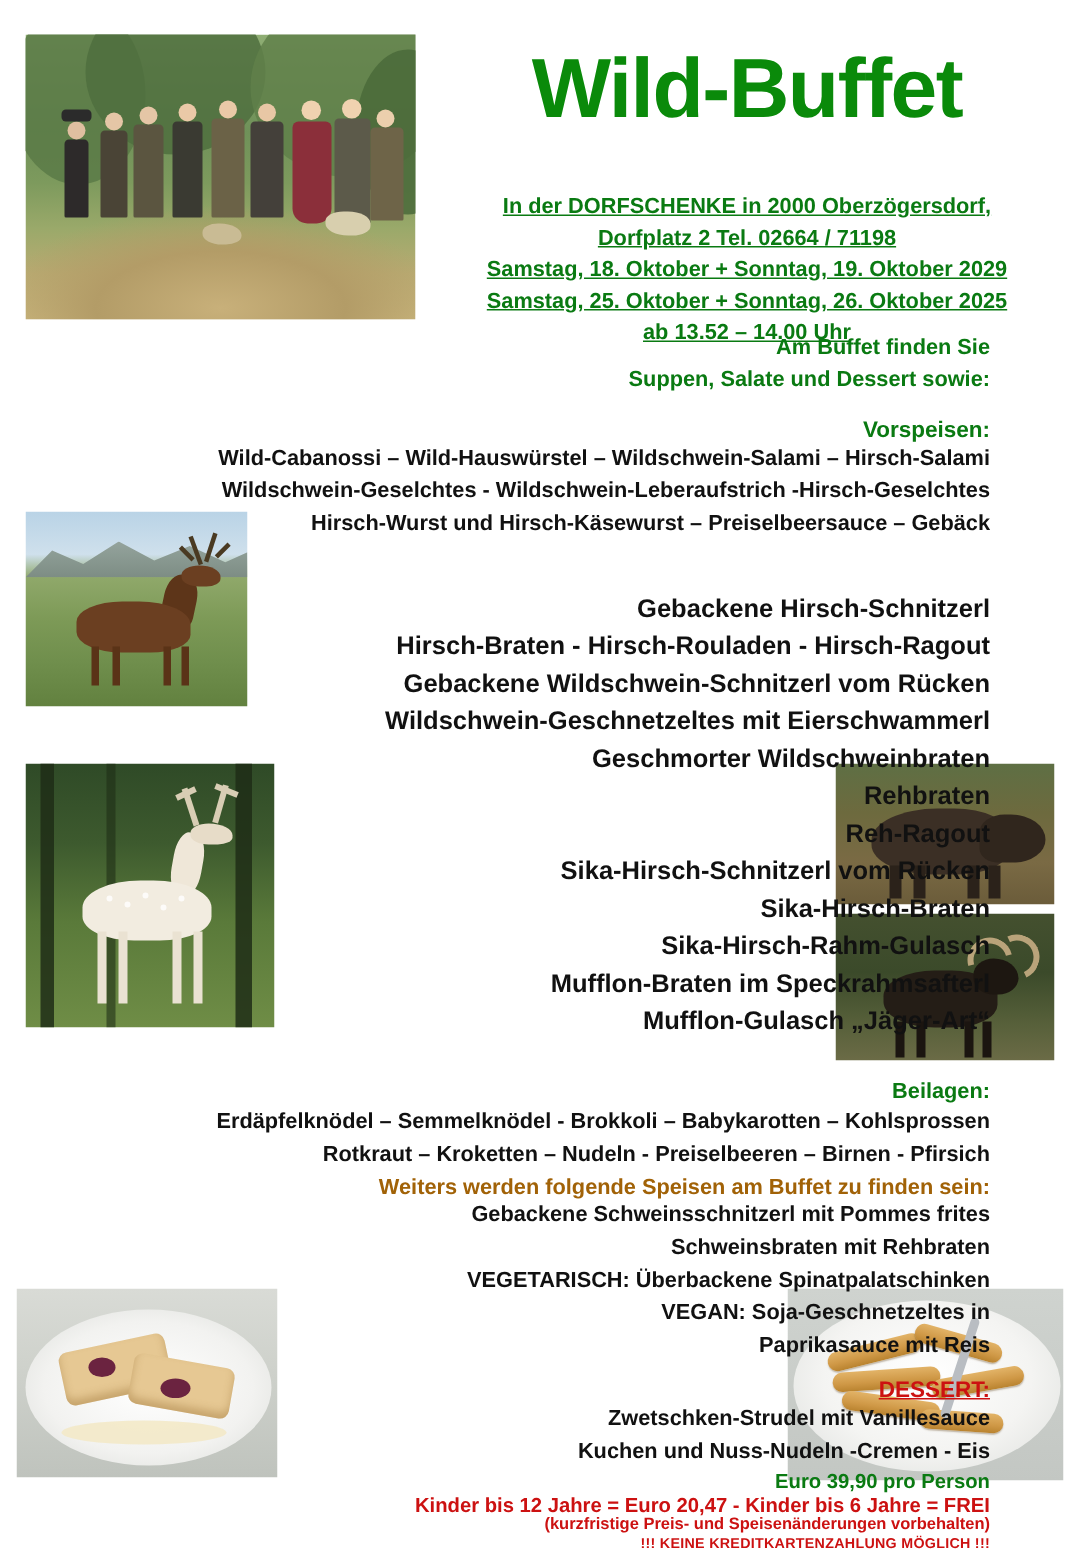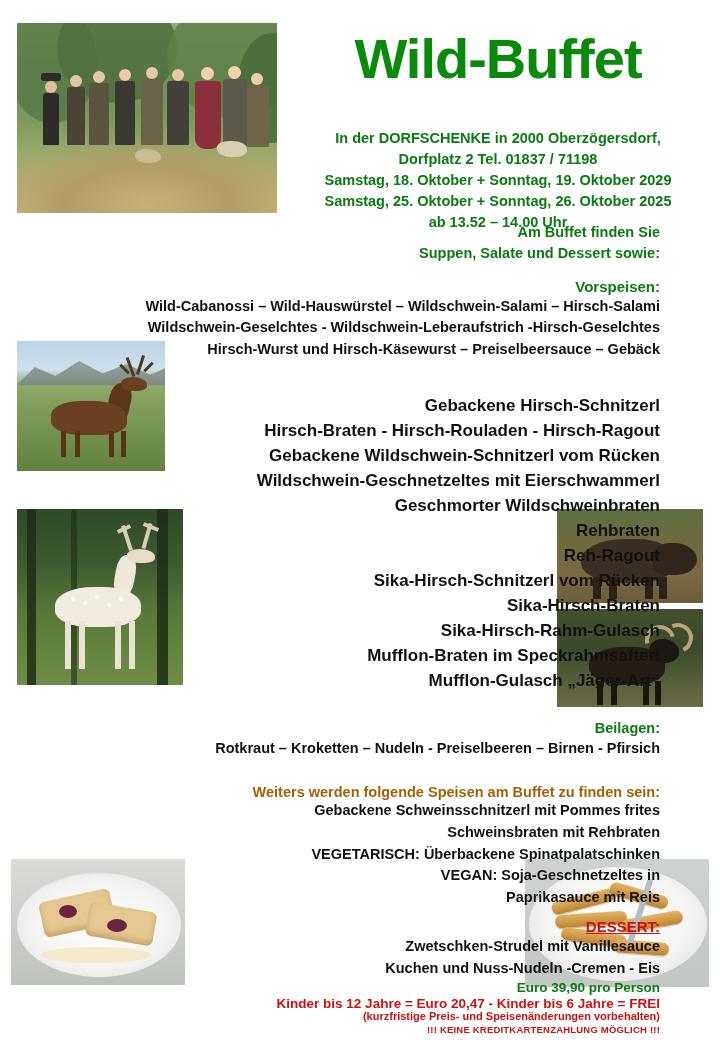--- a/index.html
+++ b/index.html
@@ -291,20 +291,21 @@
   .header-block {
     position: absolute;
     left: 286px;
     top: 128px;
     width: 424px;
     text-align: center;
     color: #0a7a12;
     font-weight: bold;
     font-size: 14.5px;
     line-height: 1.45;
+    text-decoration: underline;
   }
 
   .center-col {
     position: absolute;
     left: 60px;
     width: 600px;
     text-align: right;
   }
 
   .intro {
@@ -518,21 +519,21 @@
     <div class="strip" style="left:84px;top:30px;width:60px;transform:rotate(16deg);"></div>
     <div class="strip" style="left:96px;top:56px;width:62px;transform:rotate(-10deg);"></div>
     <div class="strip" style="left:88px;top:82px;width:56px;transform:rotate(4deg);"></div>
     <div class="fork"></div>
   </div>
 
   <div class="title">Wild-Buffet</div>
 
   <div class="header-block">
     <span class="line">In der DORFSCHENKE in 2000 Oberzögersdorf,</span>
-    <span class="line">Dorfplatz 2 Tel. 01837 / 71198</span>
+    <span class="line">Dorfplatz 2 Tel. 02664 / 71198</span>
     <span class="line">Samstag, 18. Oktober + Sonntag, 19. Oktober 2029</span>
     <span class="line">Samstag, 25. Oktober + Sonntag, 26. Oktober 2025</span>
     <span class="line">ab 13.52 – 14.00 Uhr</span>
   </div>
 
   <div class="center-col intro">
     <span class="line">Am Buffet finden Sie</span>
     <span class="line">Suppen, Salate und Dessert sowie:</span>
   </div>
 
@@ -553,20 +554,21 @@
     <span class="line">Reh-Ragout</span>
     <span class="line">Sika-Hirsch-Schnitzerl vom Rücken</span>
     <span class="line">Sika-Hirsch-Braten</span>
     <span class="line">Sika-Hirsch-Rahm-Gulasch</span>
     <span class="line">Mufflon-Braten im Speckrahmsafterl</span>
     <span class="line">Mufflon-Gulasch „Jäger-Art“</span>
   </div>
 
   <div class="center-col section-head beilagen-head">Beilagen:</div>
   <div class="center-col beilagen-list">
+    <span class="line">Erdäpfelknödel – Semmelknödel - Brokkoli – Babykarotten – Kohlsprossen</span>
     <span class="line">Rotkraut – Kroketten – Nudeln - Preiselbeeren – Birnen - Pfirsich</span>
   </div>
 
   <div class="center-col weiters-head">Weiters werden folgende Speisen am Buffet zu finden sein:</div>
   <div class="center-col weiters-list">
     <span class="line">Gebackene Schweinsschnitzerl mit Pommes frites</span>
     <span class="line">Schweinsbraten mit Rehbraten</span>
     <span class="line">VEGETARISCH: Überbackene Spinatpalatschinken</span>
     <span class="line">VEGAN: Soja-Geschnetzeltes in</span>
     <span class="line">Paprikasauce mit Reis</span>

